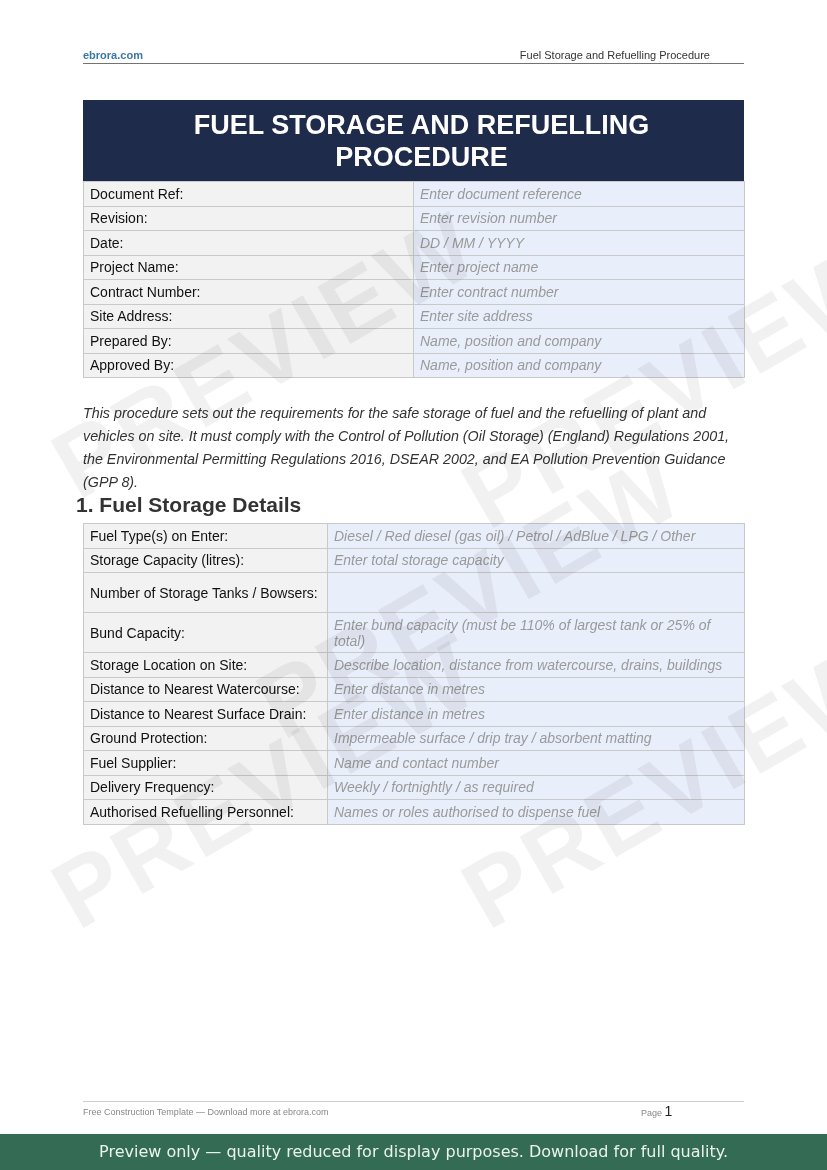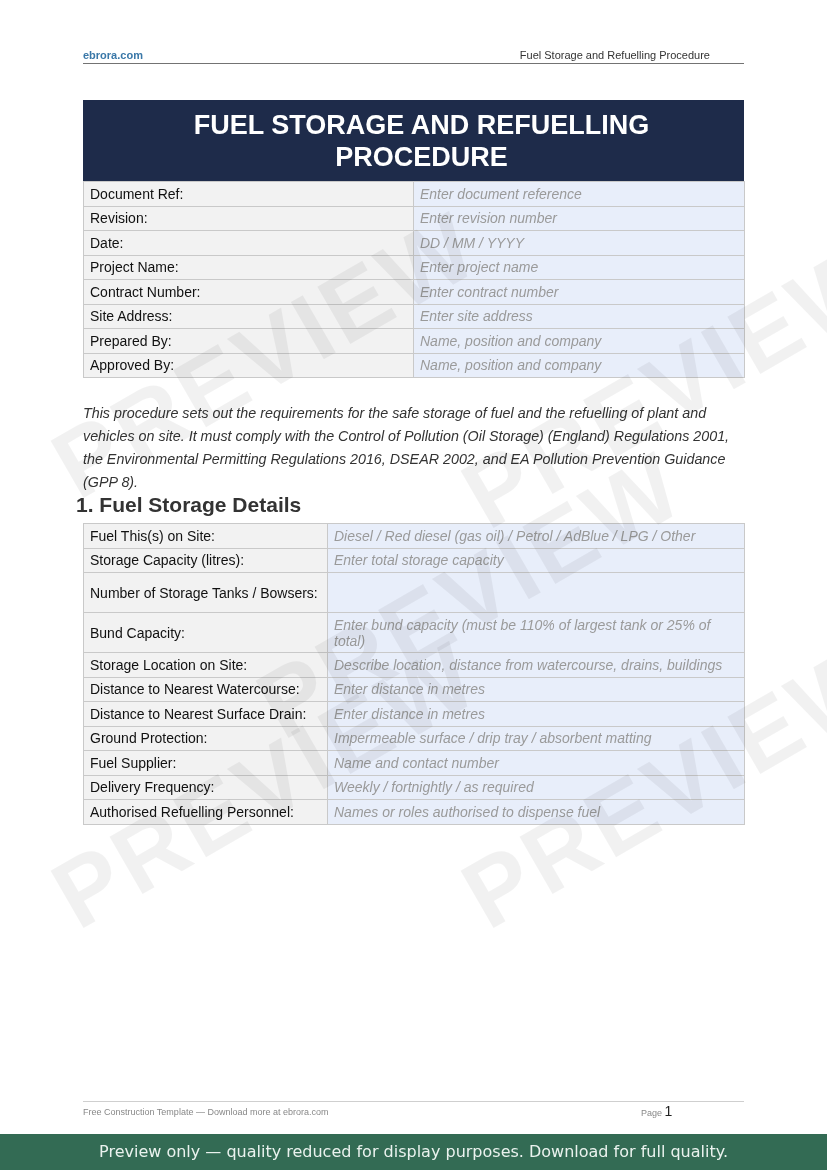--- a/index.html
+++ b/index.html
@@ -120,21 +120,21 @@
 </tbody>
   </table>
 
 <div class="intro">This procedure sets out the requirements for the safe storage of fuel and the refuelling of plant and vehicles on site. It must comply with the Control of Pollution (Oil Storage) (England) Regulations 2001, the Environmental Permitting Regulations 2016, DSEAR 2002, and EA Pollution Prevention Guidance (GPP 8).</div>
 
 <div class="section-heading">1. Fuel Storage Details</div>
 
 <table class="kv" id="storage">
   <tbody>
       <tr>
-        <td class="k">Fuel This(s) on Site:</td>
+        <td class="k">Fuel Type(s) on Enter:</td>
         <td class="v">Diesel / Red diesel (gas oil) / Petrol / AdBlue / LPG / Other</td>
       </tr>
   <tr>
         <td class="k">Storage Capacity (litres):</td>
         <td class="v">Enter total storage capacity</td>
       </tr>
   <tr class="tall">
         <td class="k">Number of Storage Tanks / Bowsers:</td>
         <td class="v"></td>
       </tr>

